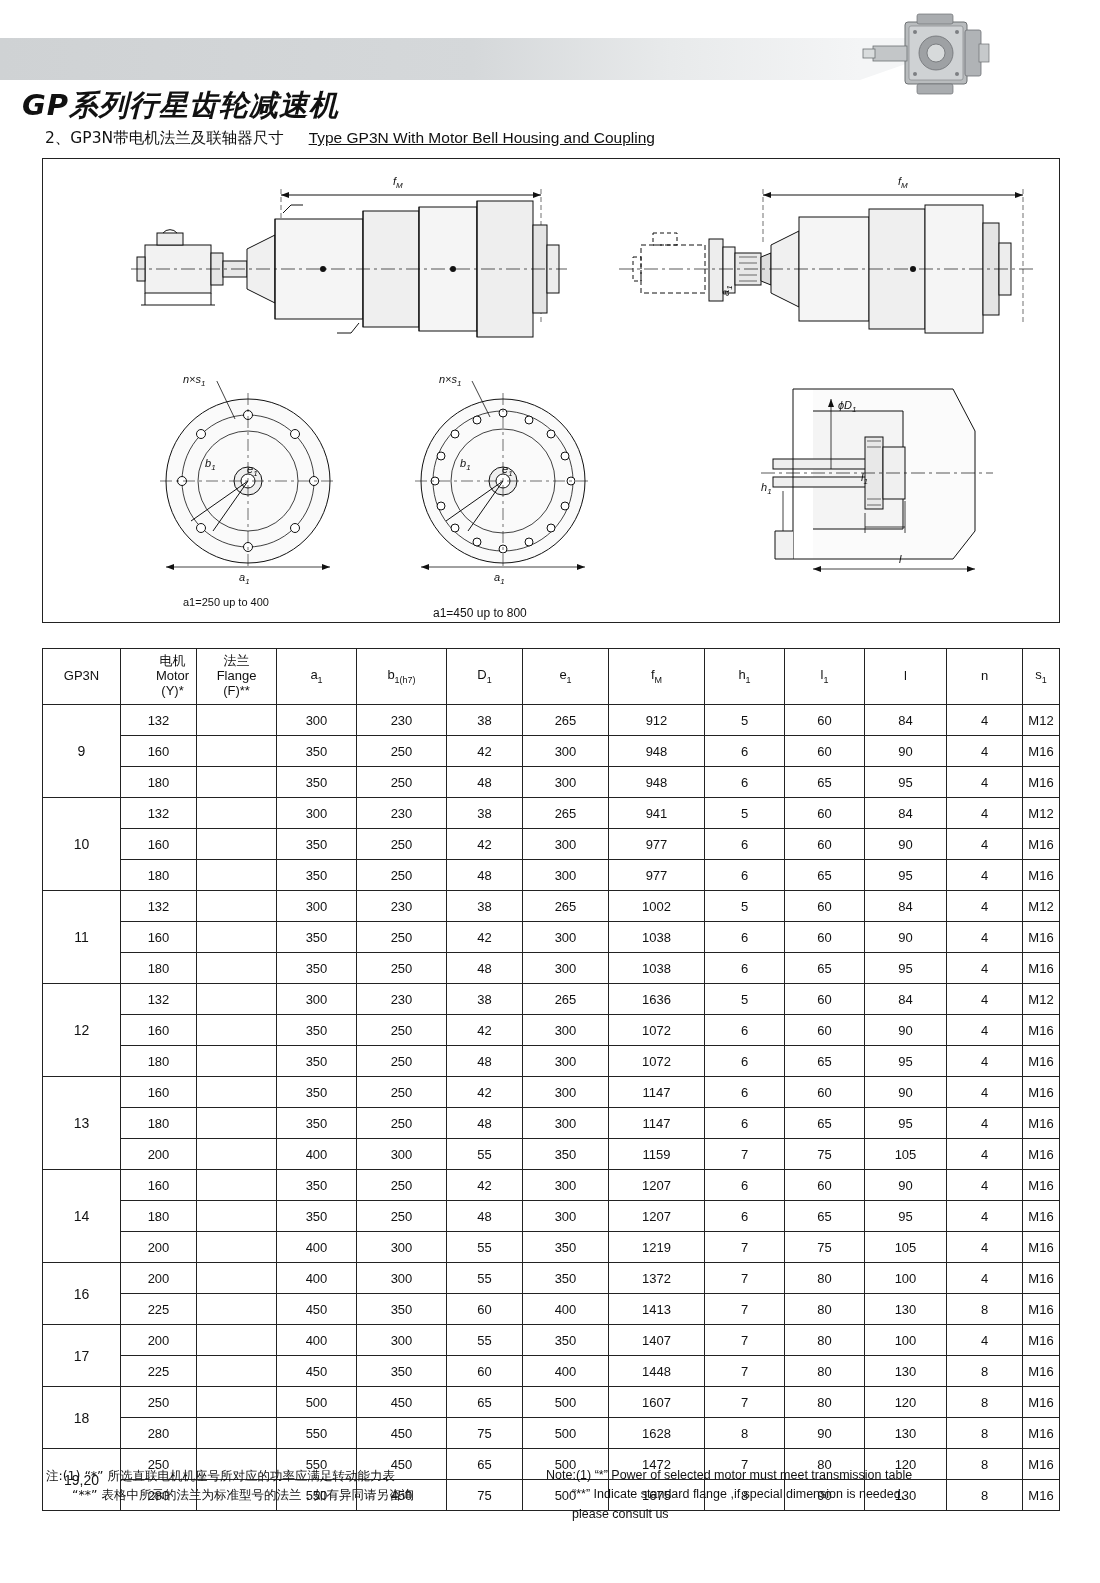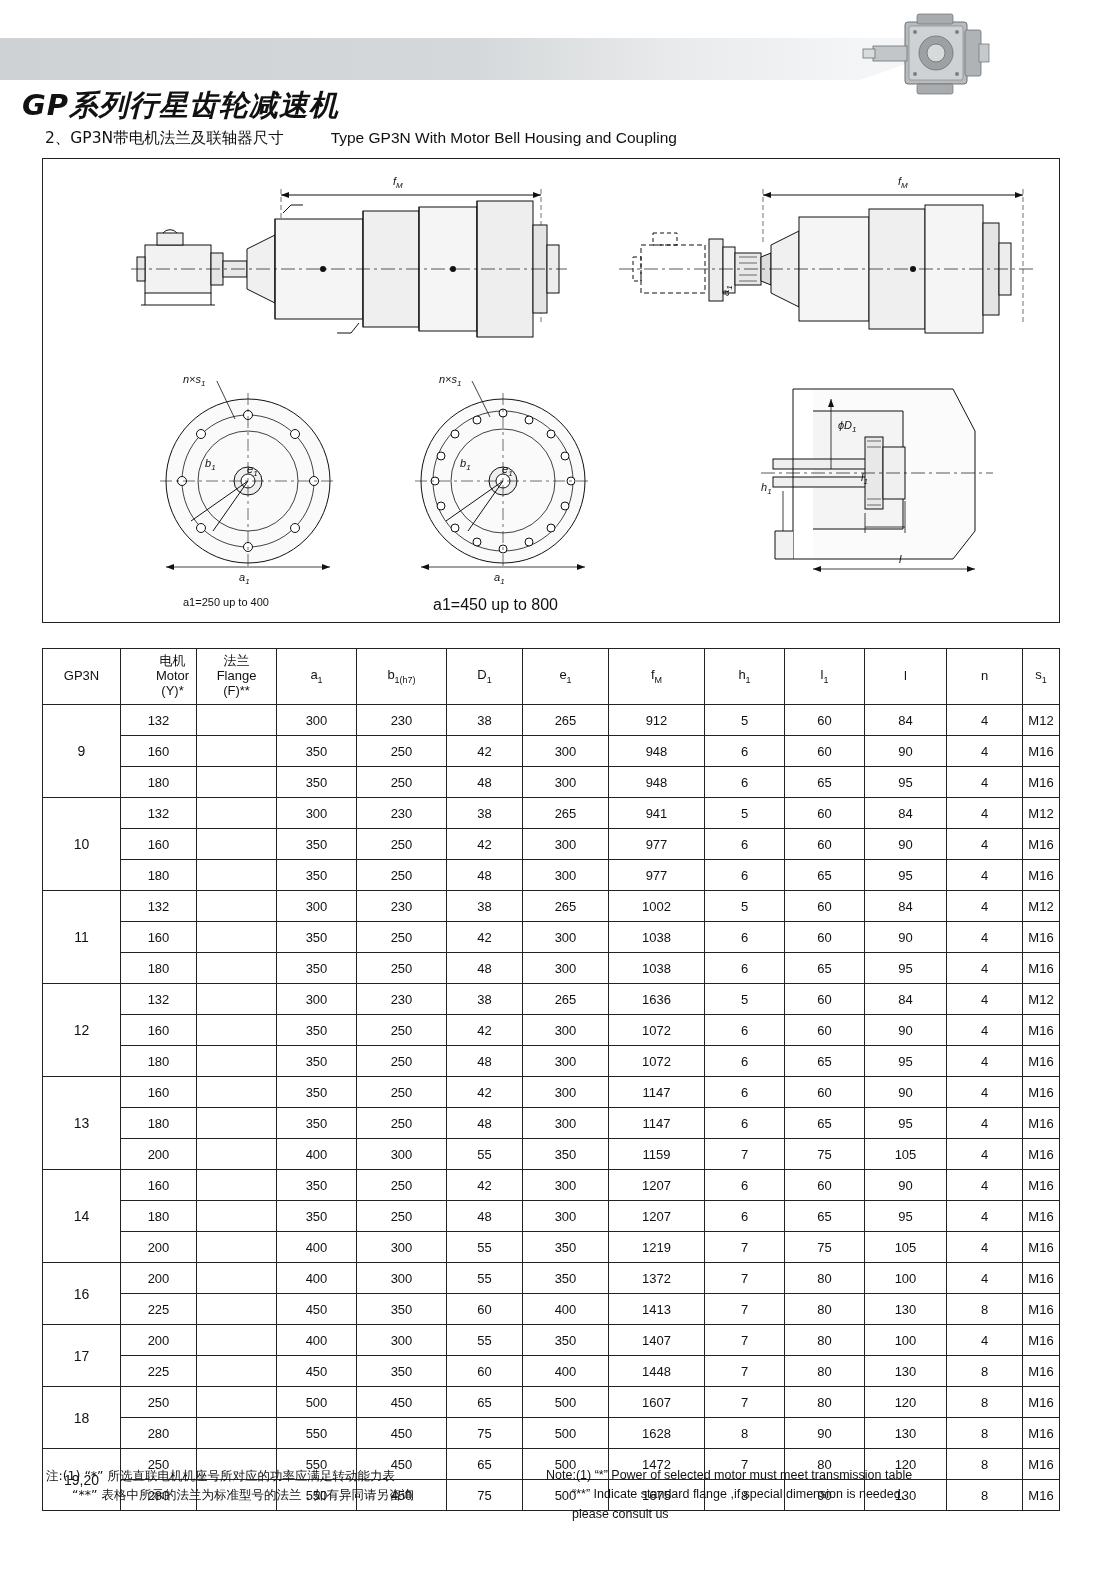--- a/index.html
+++ b/index.html
@@ -52,21 +52,21 @@
   }
 
   
   .section-title {
     position: absolute;
     left: 45px; top: 128px;
     font-size: 15.5px;
     color: #111;
     font-family: "DejaVu Sans", sans-serif;
   }
-  .section-title .en { margin-left: 42px; font-family: "Liberation Sans", sans-serif; }
+  .section-title .en { margin-left: 20px; font-family: "Liberation Sans", sans-serif; text-decoration: underline; }
 
   
   .drawing-box {
     position: absolute;
     left: 42px; top: 158px;
     width: 1018px; height: 465px;
     border: 1px solid #222;
     background: #fff;
   }
   .dwg { position: absolute; }
@@ -306,21 +306,21 @@
       <line x1="70" y1="-8" x2="92" y2="36" stroke-width="0.8"></line>
       <line x1="23" y1="186" x2="187" y2="186" stroke-width="0.8"></line>
       <path d="M23,186 l8,-3 v6 z" fill="#111" stroke="none"></path>
       <path d="M187,186 l-8,-3 v6 z" fill="#111" stroke="none"></path>
     </g>
   </svg>
   <div class="lbl ital" style="left:396px; top:214px;">n×s<span class="sub">1</span></div>
   <div class="lbl ital" style="left:417px; top:298px;">b<span class="sub">1</span></div>
   <div class="lbl ital" style="left:459px; top:304px;">e<span class="sub">1</span></div>
   <div class="lbl ital" style="left:451px; top:412px;">a<span class="sub">1</span></div>
-  <div class="lbl" style="left:390px; top:437px; font-size:16px;">a1=450 up to 800</div>
+  <div class="lbl" style="left:390px; top:447px; font-size:12px;">a1=450 up to 800</div>
 
   <svg class="dwg" style="left:710px; top:222px;" width="250" height="200" viewBox="0 0 250 200">
     <g stroke="#111" fill="none" stroke-width="1">
 
       <path d="M60,8 L200,8 L222,50 L222,150 L200,178 L60,178" fill="#fbfbfb"></path>
       <path d="M60,30 L150,30 L150,148 L60,148" fill="#f4f4f4"></path>
 
       <rect x="20" y="78" width="120" height="10" fill="#efefef"></rect>
       <rect x="20" y="96" width="120" height="10" fill="#efefef"></rect>
 
@@ -345,21 +345,21 @@
 
       <line x1="112" y1="132" x2="112" y2="152" stroke-width="0.8"></line>
       <line x1="152" y1="120" x2="152" y2="152" stroke-width="0.8"></line>
       <line x1="112" y1="146" x2="152" y2="146" stroke-width="0.8"></line>
 
       <line x1="60" y1="188" x2="222" y2="188" stroke-width="0.8"></line>
       <path d="M60,188 l8,-3 v6 z" fill="#111" stroke="none"></path>
       <path d="M222,188 l-8,-3 v6 z" fill="#111" stroke="none"></path>
     </g>
   </svg>
-  <div class="lbl ital" style="left:795px; top:260px;">ϕD<span class="sub">1</span></div>
+  <div class="lbl ital" style="left:795px; top:240px;">ϕD<span class="sub">1</span></div>
   <div class="lbl ital" style="left:718px; top:322px;">h<span class="sub">1</span></div>
   <div class="lbl ital" style="left:818px; top:312px;">l<span class="sub">1</span></div>
   <div class="lbl ital" style="left:856px; top:394px;">l</div>
 </div>
 
 <table class="spec">
   <thead>
     <tr>
       <th style="width:78px;">GP3N</th>
       <th style="width:76px;padding-left:28px;" class="hdr-2line">

